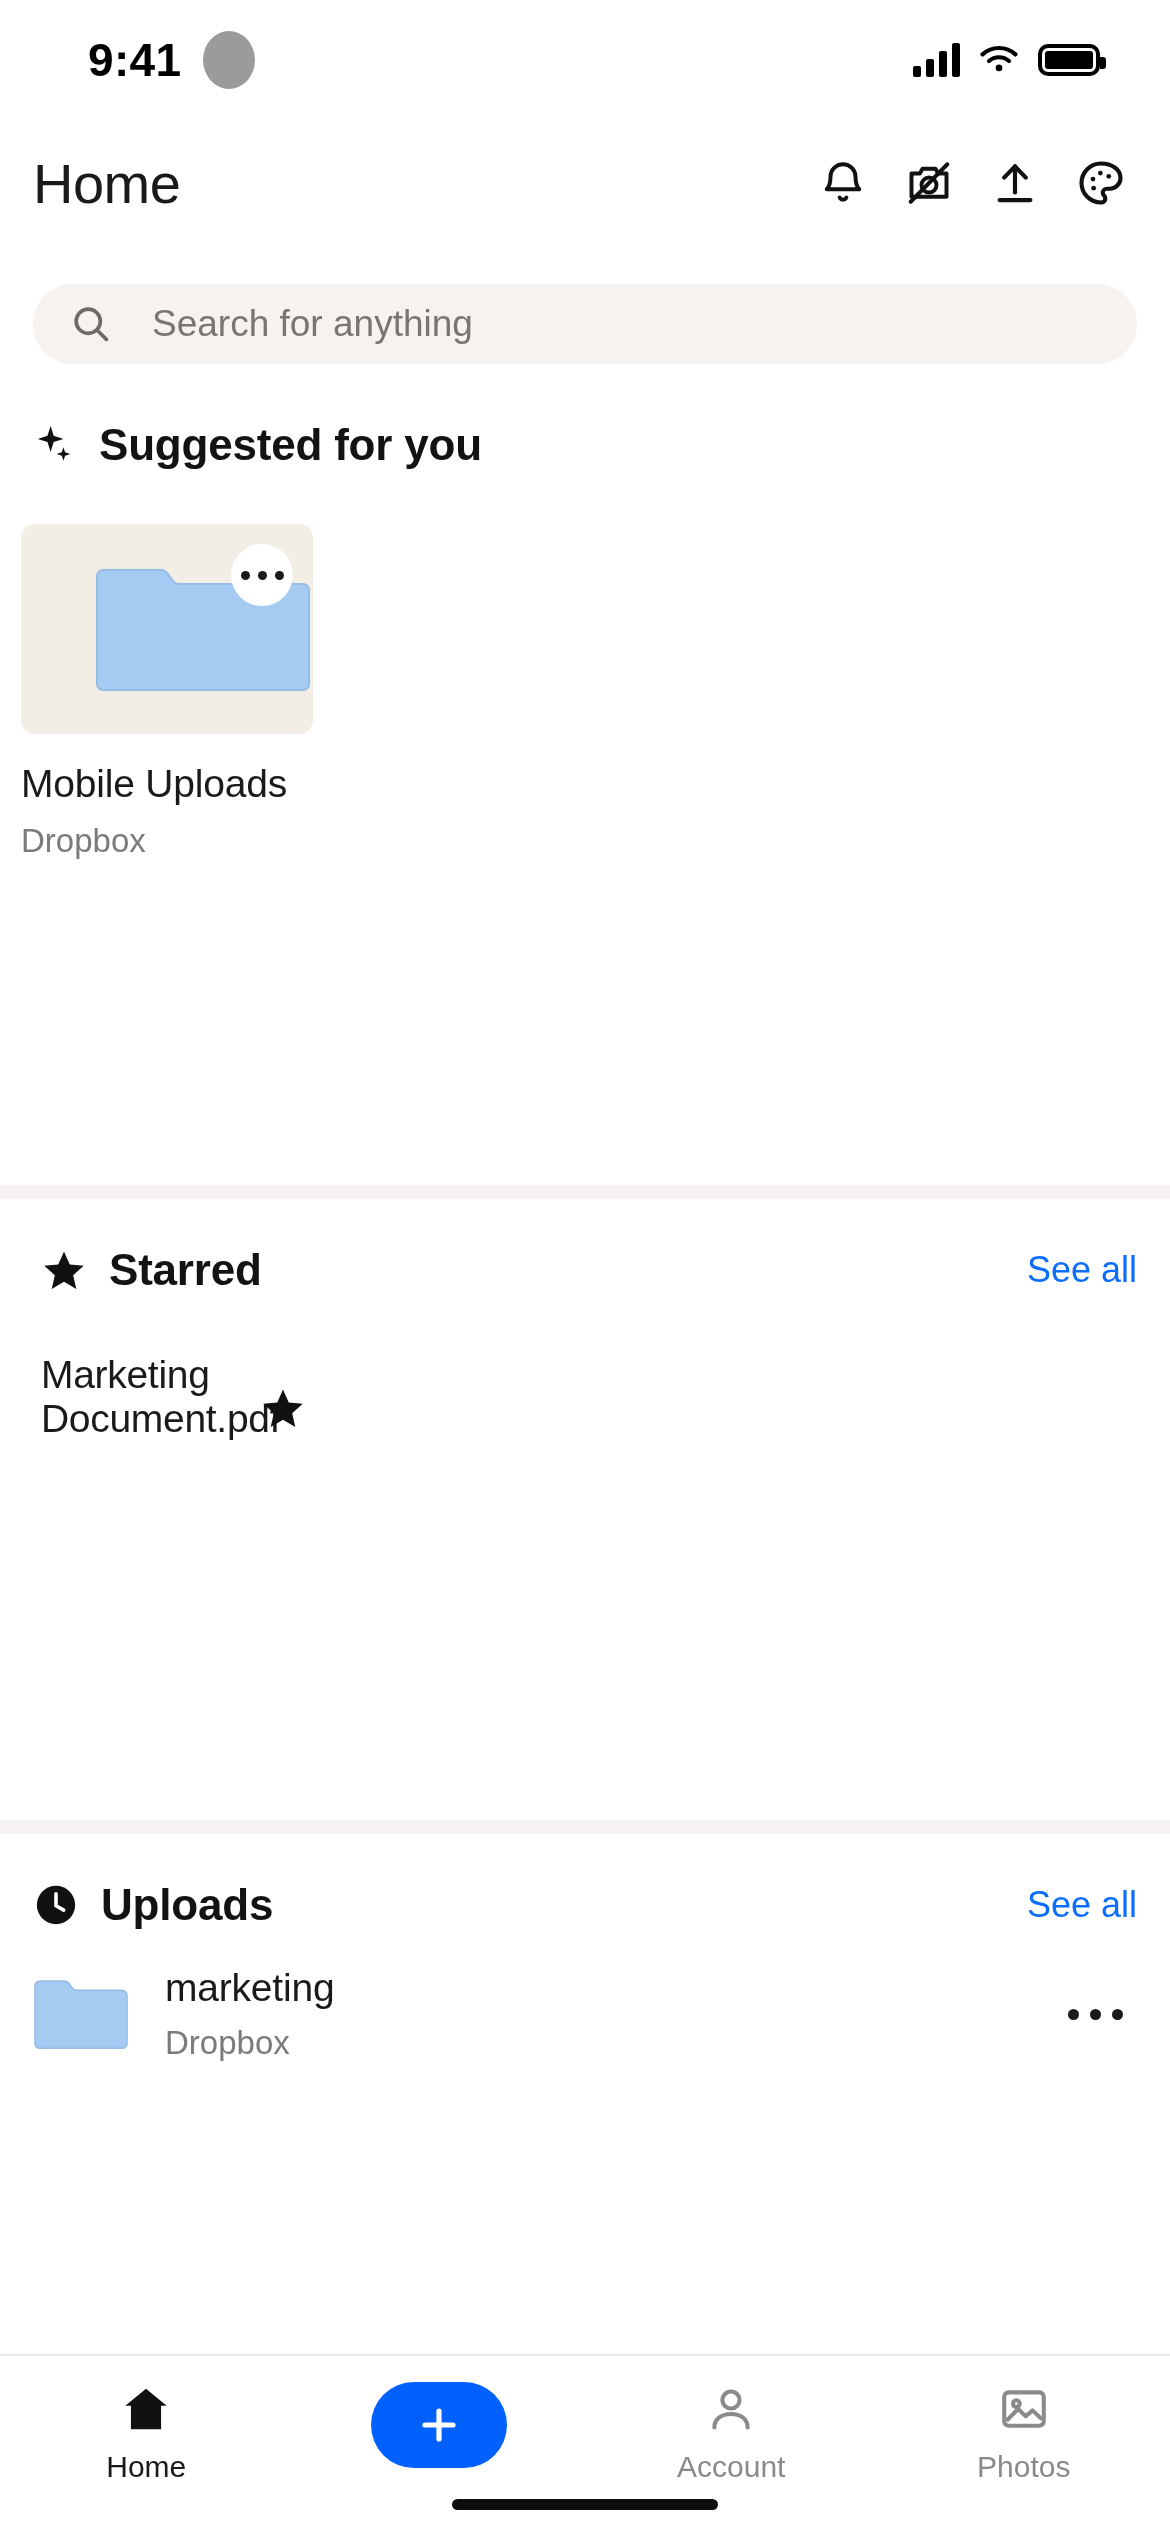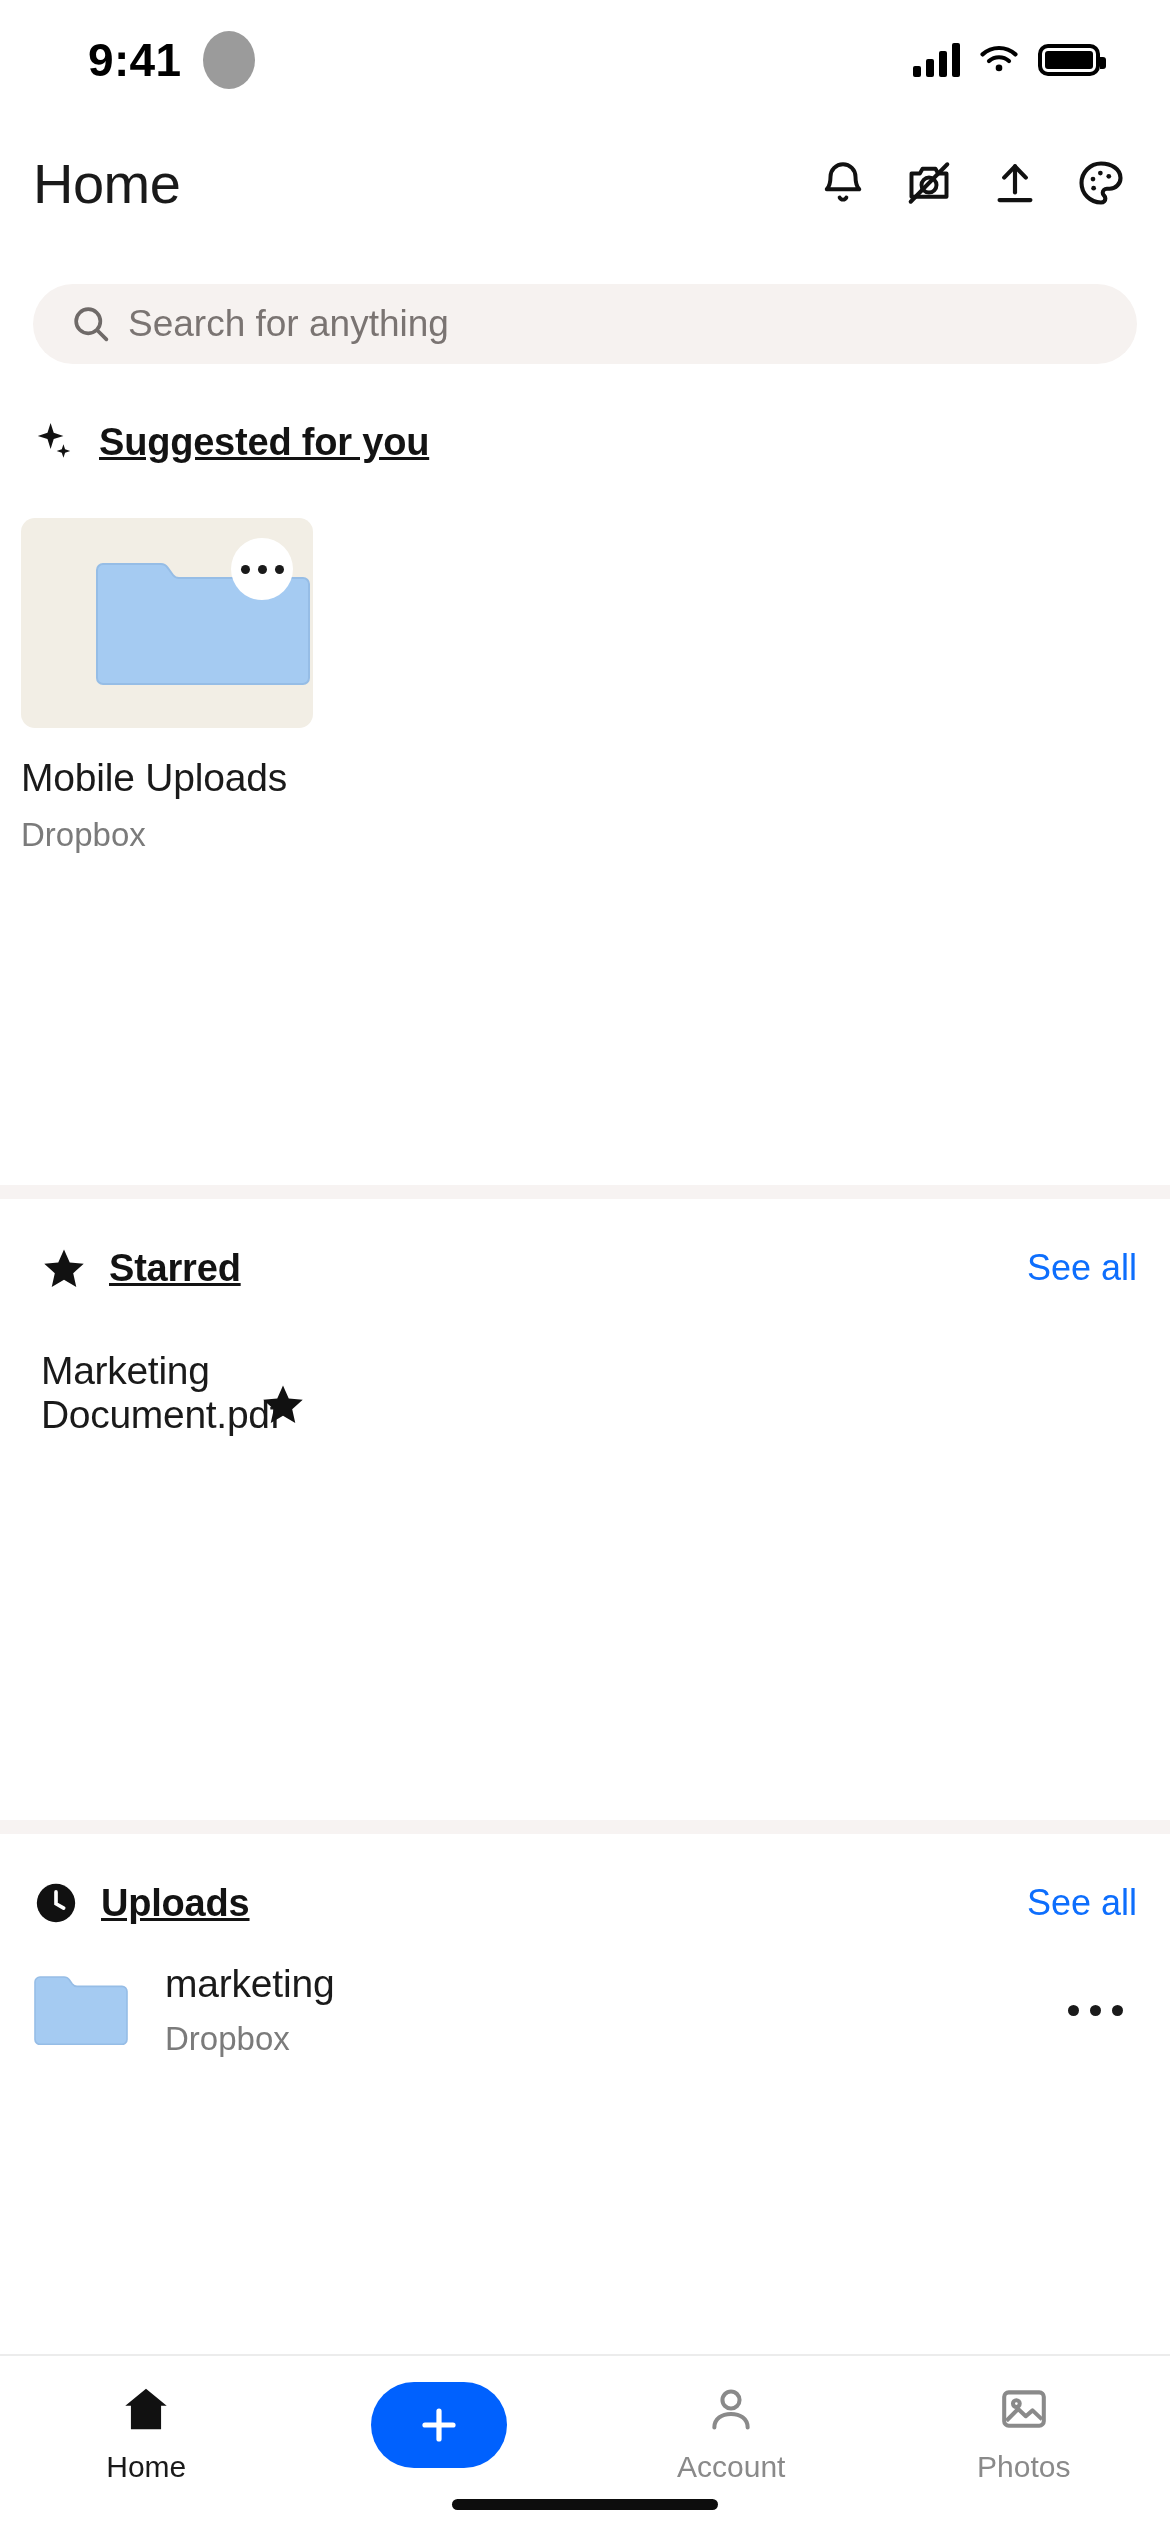--- a/index.html
+++ b/index.html
@@ -49,31 +49,31 @@
   }
   .page-title { font-size: 56px; font-weight: 400; color: #1a1a1a; letter-spacing: -0.5px; }
   .header-actions { display: flex; align-items: center; gap: 32px; }
   .hicon { width: 54px; height: 54px; display: flex; align-items: center; justify-content: center; }
 
   
   .searchwrap { position: absolute; top: 284px; left: 33px; right: 33px; height: 80px; }
   .searchbar {
     width: 100%; height: 100%;
     background: #f6f2f0; border-radius: 42px;
-    display: flex; align-items: center; gap: 15px; padding: 0 36px;
+    display: flex; align-items: center; gap: 39px; padding: 0 36px;
   }
   .search-ph { font-size: 37px; color: #7a7472; font-weight: 400; }
 
   
   .section-head {
     display: flex; align-items: center; justify-content: space-between;
     padding: 0 33px;
   }
   .sh-left { display: flex; align-items: center; gap: 22px; }
-  .sh-title { font-size: 38px; font-weight: 700; color: #131313; letter-spacing: -0.2px; text-decoration: underline; }
+  .sh-title { font-size: 44px; font-weight: 700; color: #131313; letter-spacing: -0.2px; }
   .see-all { font-size: 36px; color: #0d6efd; font-weight: 400; }
 
   .divider { height: 14px; background: #f7f3f2; width: 100%; }
 
   
   .sec-suggested { position: absolute; top: 420px; left: 0; right: 0; }
   .sugg-head { margin-bottom: 0; }
   .sugg-card { margin: 54px 0 0 21px; width: 292px; }
   .sugg-thumb {
     position: relative; width: 292px; height: 210px;

